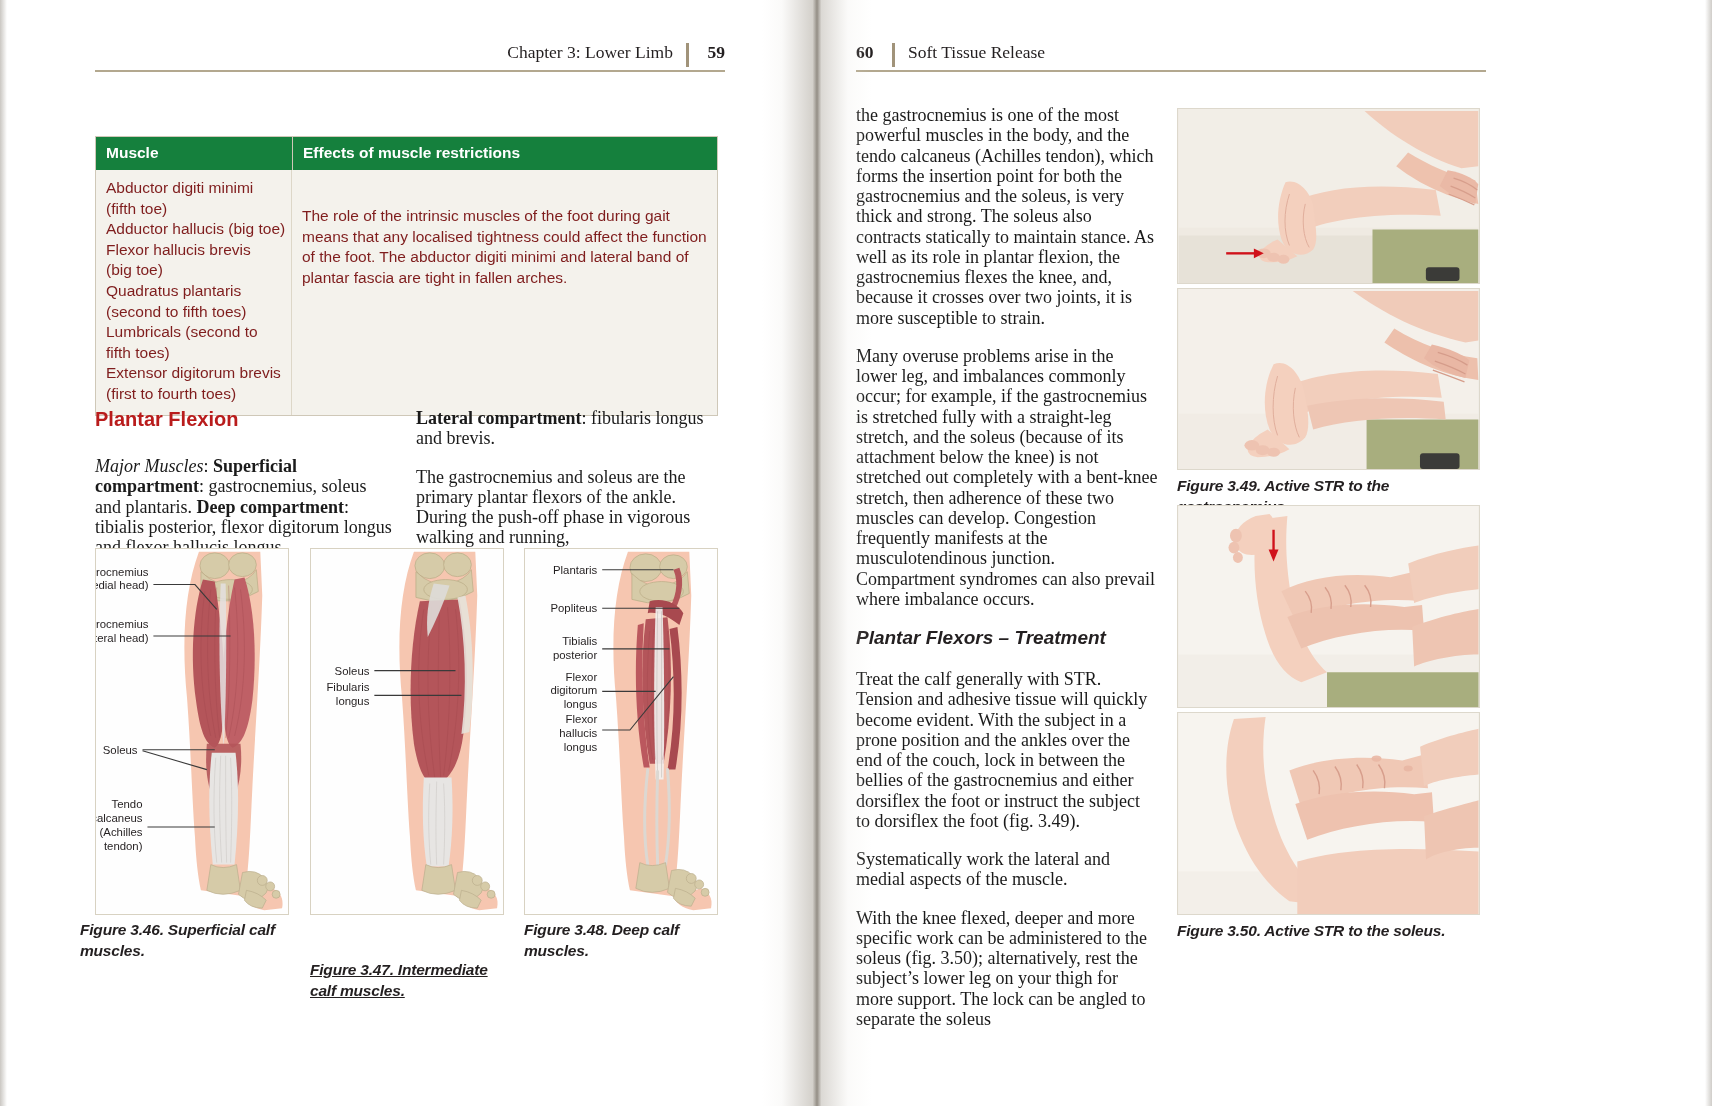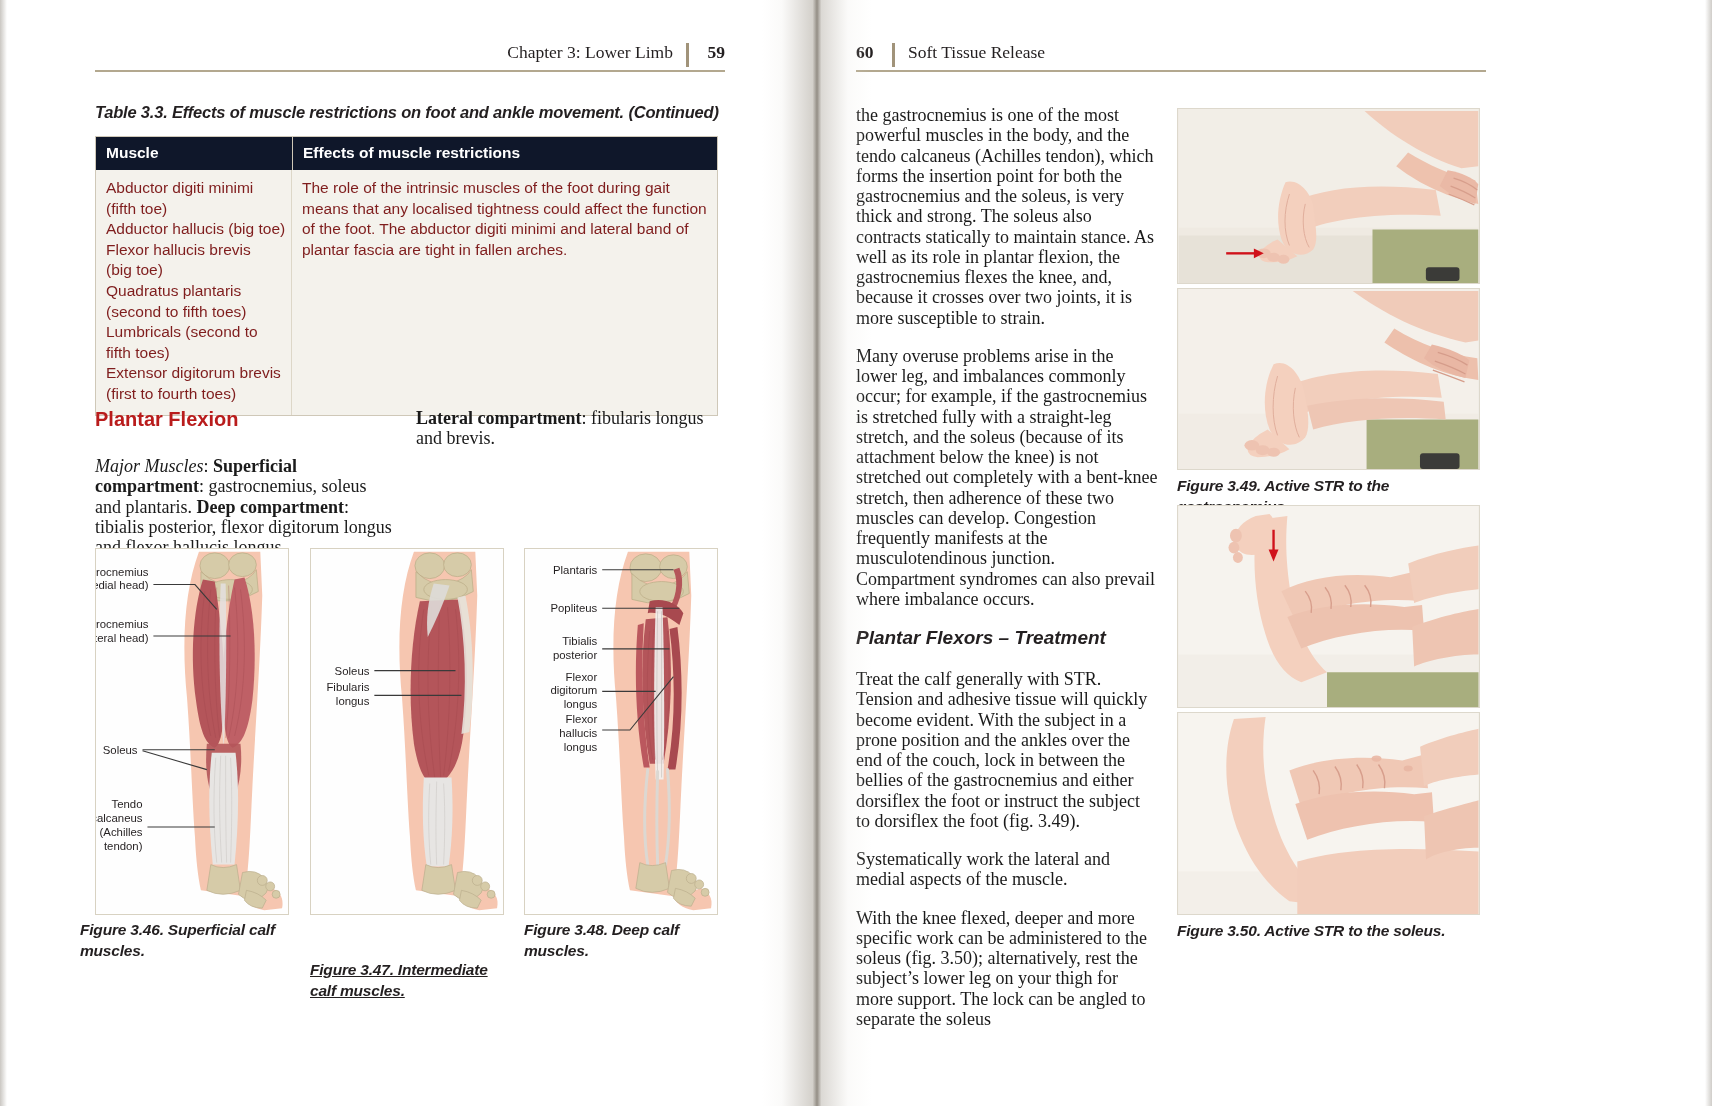--- a/index.html
+++ b/index.html
@@ -57,34 +57,34 @@
   .table-caption {
     position:absolute; left:95px; top:103px; width:640px;
     font-style:italic; font-weight:bold; font-size:16.5px; color:#231f20;
     font-family:"Liberation Sans", sans-serif; letter-spacing:-0.2px;
   }
   .tbl {
     position:absolute; left:95px; top:136px; width:623px;
     border:1px solid #cfc8b8; border-collapse:collapse;
     font-family:"Liberation Sans", sans-serif;
   }
-  .tbl .thead { display:flex; background:#0f172a; }
+  .tbl .thead { display:flex; background:#15803d; }
   .tbl .th {
     color:#fff; font-weight:bold; font-size:15.5px;
     padding:7px 10px 8px 10px;
   }
   .th-1 { width:196px; }
   .th-2 { flex:1; border-left:1px solid #cfc8b8; }
   .tbl .tbody { display:flex; background:#f4f2ec; }
   .td {
     font-size:15.5px; color:#7f1d1d; line-height:1.33;
     padding:8px 10px 10px 10px;
   }
   .td-1 { width:196px; border-right:1px solid #ddd7c8; }
-  .td-2 { flex:1; }
+  .td-2 { flex:1;margin-top:28px; }
   .td-1 div { white-space:nowrap; }
 
   
   .h2 {
     font-family:"Liberation Sans", sans-serif;
     font-weight:bold; font-size:20px; color:#b91c1c;
   }
   .h3i {
     font-family:"Liberation Sans", sans-serif;
     font-weight:bold; font-style:italic; font-size:19px; color:#231f20;
@@ -144,21 +144,20 @@
 
   <div class="page page-left">
 
     <div class="runhead rh-left">
       <div class="label">Chapter 3: Lower Limb</div>
       <div class="tick"></div>
       <div class="pageno">59</div>
       <div class="rule"></div>
     </div>
 
-    <div class="table-caption">Table 3.3. Effects of muscle restrictions on foot and ankle movement. (Continued)</div>
 
     <div class="tbl">
       <div class="thead">
         <div class="th th-1">Muscle</div>
         <div class="th th-2">Effects of muscle restrictions</div>
       </div>
       <div class="tbody">
         <div class="td td-1">
           <div>Abductor digiti minimi</div>
           <div>(fifth toe)</div>
@@ -180,20 +179,21 @@
       <div class="h2">Plantar Flexion</div>
       <div style="height:25px"></div>
       <div class="bodytext">
         <p><i>Major Muscles</i><span>: <b>Superficial compartment</b>: gastrocnemius, soleus and plantaris. <b>Deep compartment</b>: tibialis posterior, flexor digitorum longus and flexor hallucis longus.</span></p>
       </div>
     </div>
 
     <div class="col-l2">
       <div class="bodytext">
         <p><b>Lateral compartment</b><span>: fibularis longus and brevis.</span></p>
+        <p>The gastrocnemius and soleus are the primary plantar flexors of the ankle. During the push-off phase in vigorous walking and running,</p>
       </div>
     </div>
 
     <div class="anat anat-a">
       <svg viewBox="0 0 194 367" xmlns="http://www.w3.org/2000/svg" aria-hidden="true">
         <rect width="194" height="367" fill="#fefefe"></rect>
 
         <path d="M104 2 C 90 40, 86 90, 92 150 C 96 205, 97 250, 100 290 C 101 312, 103 330, 106 344
                  L 150 350 C 155 320, 156 280, 158 240 C 161 180, 166 110, 168 46 L 166 2 Z" fill="#f6c6b0"></path>
         <path d="M150 350 C 152 356, 158 362, 170 364 L 188 362 C 190 352, 186 346, 178 342 Z" fill="#f6c6b0"></path>

